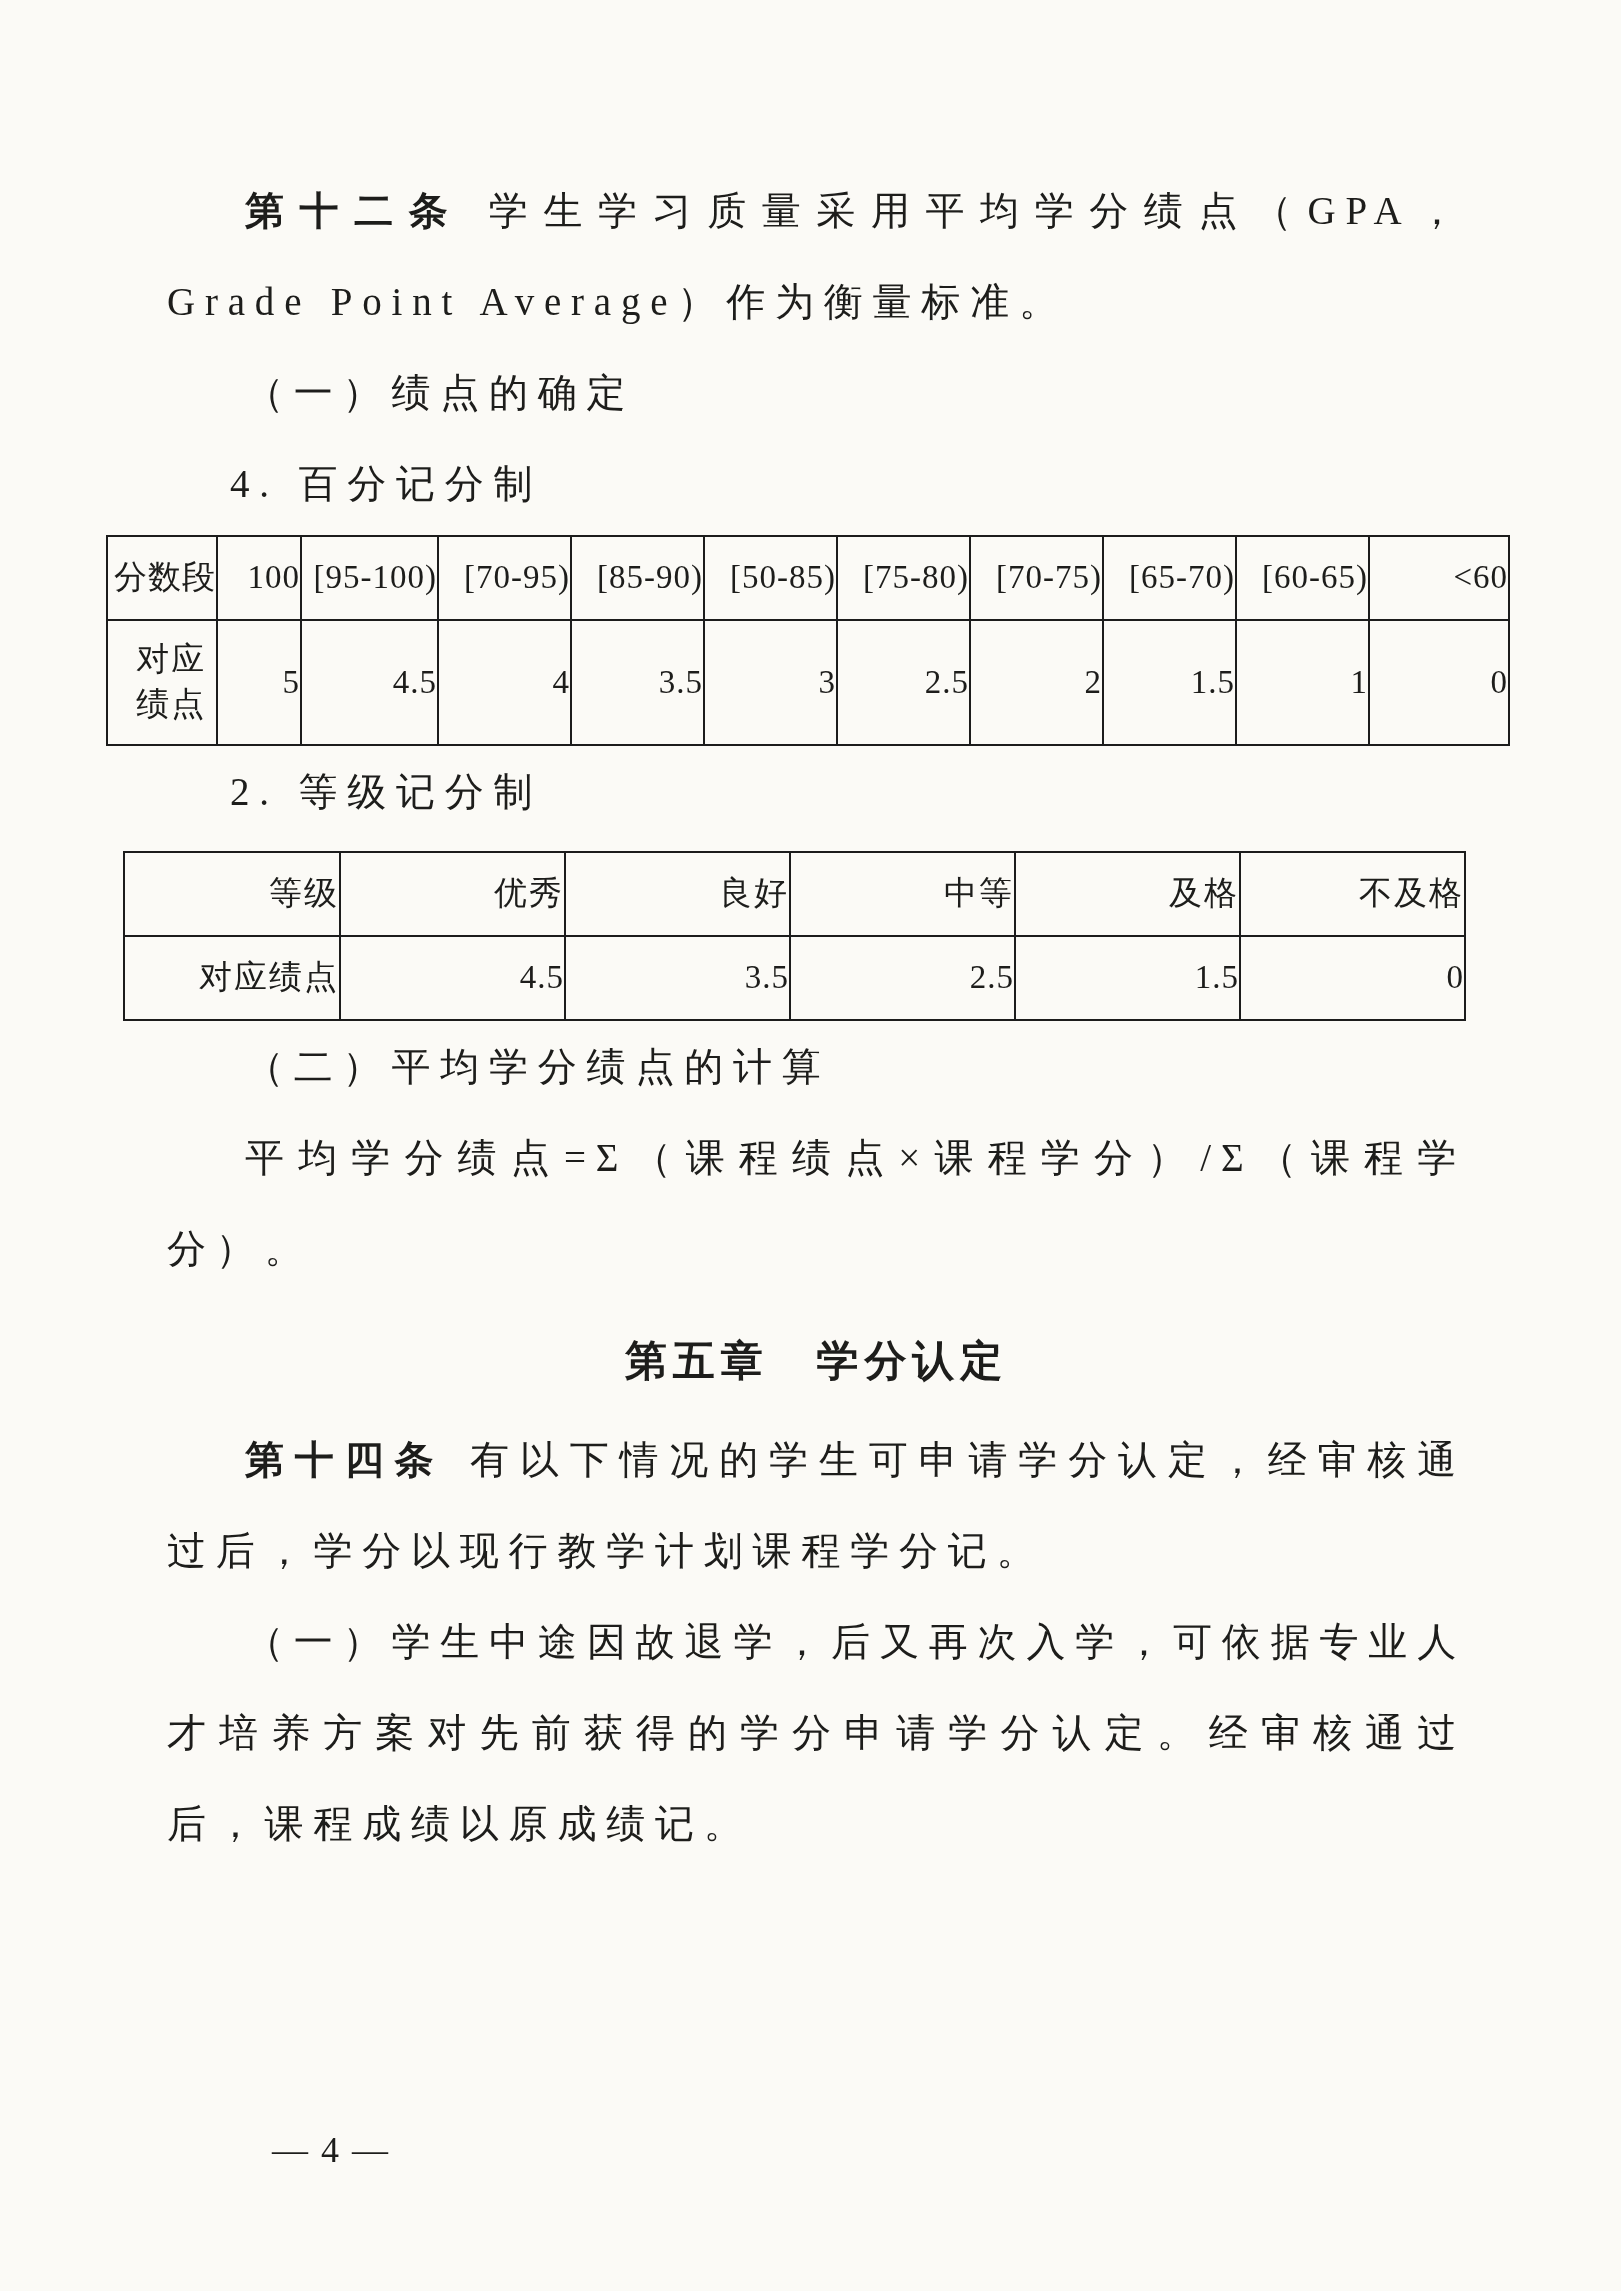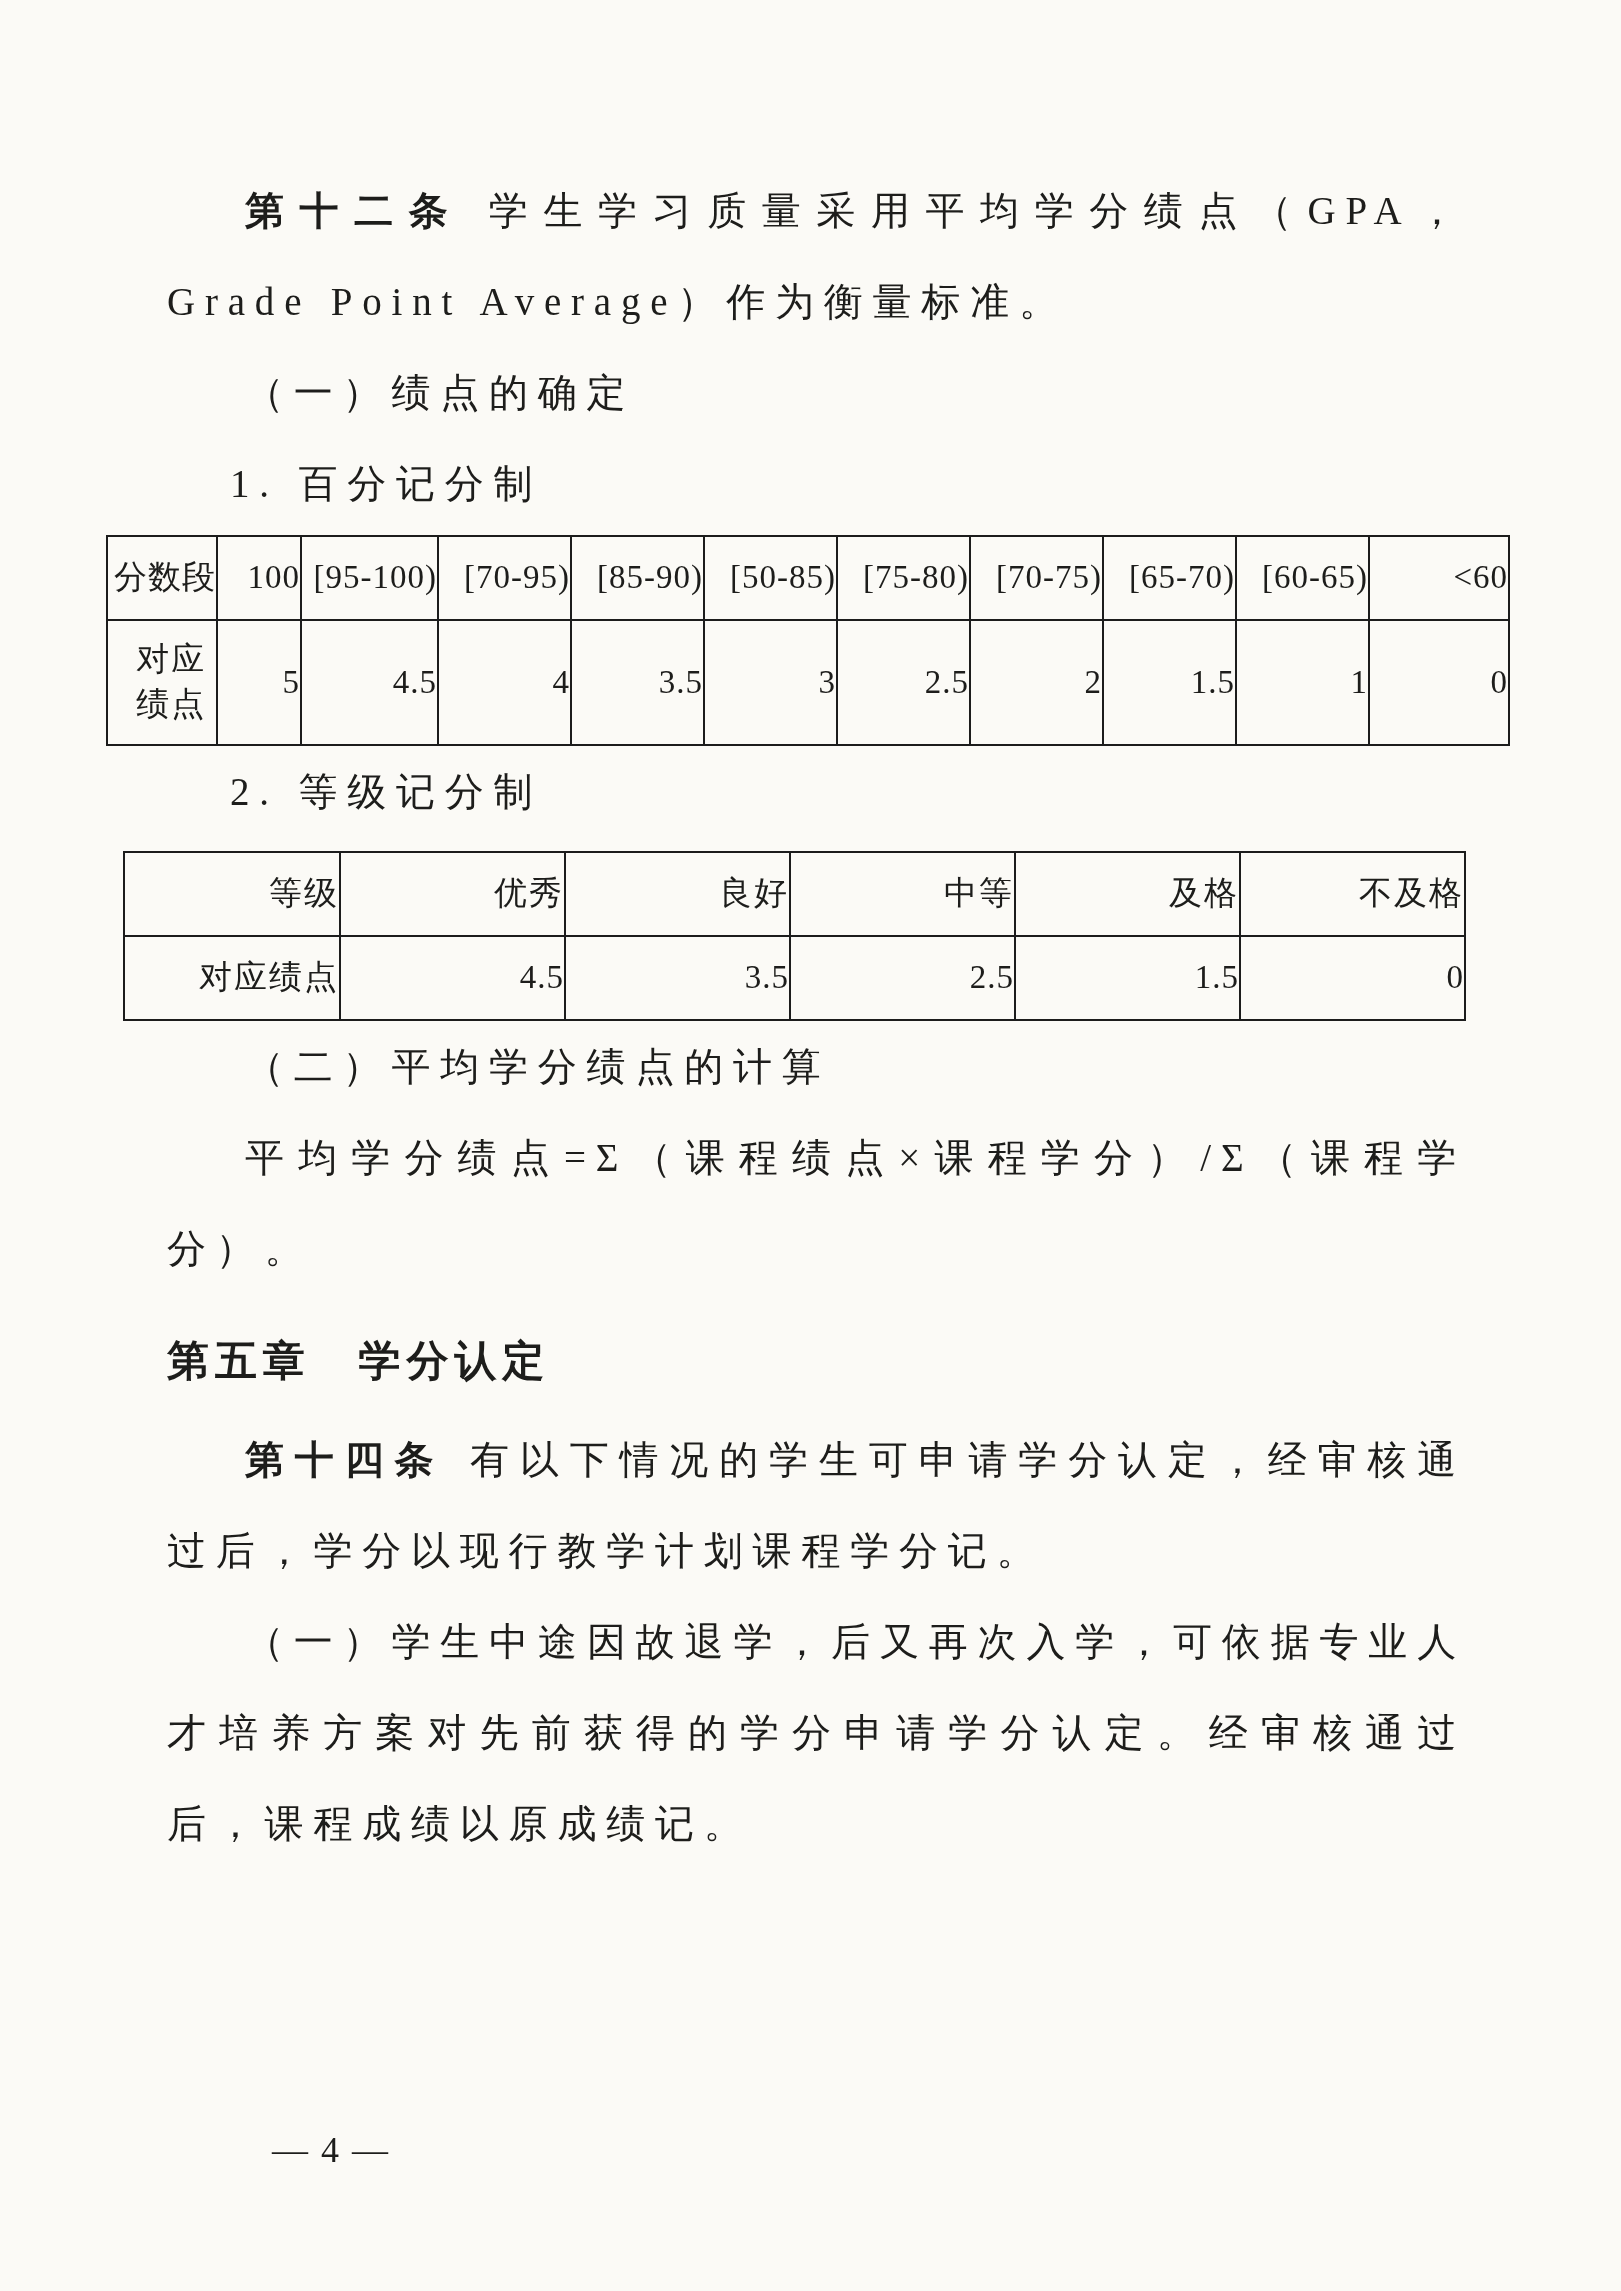--- a/index.html
+++ b/index.html
@@ -31,20 +31,21 @@
     line-height: 57px;
     letter-spacing: 2.9px;
     padding-left: 118px;
     text-indent: 0;
     text-align: left;
   }
   .chapter {
     margin: 21.6px 0 5.9px 0;
     font-size: 42px;
     font-weight: bold;
+    text-align: center;
     letter-spacing: 5.9px;
     line-height: 93px;
     text-indent: 0;
   }
 
   table {
     border-collapse: collapse;
     table-layout: fixed;
     font-size: 33px;
     letter-spacing: 1px;
@@ -76,21 +77,21 @@
 </head>
 <body>
 
 <div class="page">
   <div class="content">
 
     <p class="para"><span class="lead">第十二条</span><span>学生学习质量采用平均学分绩点（GPA，Grade Point Average）作为衡量标准。</span></p>
 
     <p class="sub">（一）绩点的确定</p>
 
-    <p class="sub numitem">1. 百分记分制</p>
+    <p class="sub numitem">4. 百分记分制</p>
 
     <table class="t1">
       <colgroup>
         <col style="width:110px">
           <col style="width:84px">
           <col style="width:137px">
         <col style="width:133px">
           <col style="width:133px">
           <col style="width:133px">
         <col style="width:133px">

